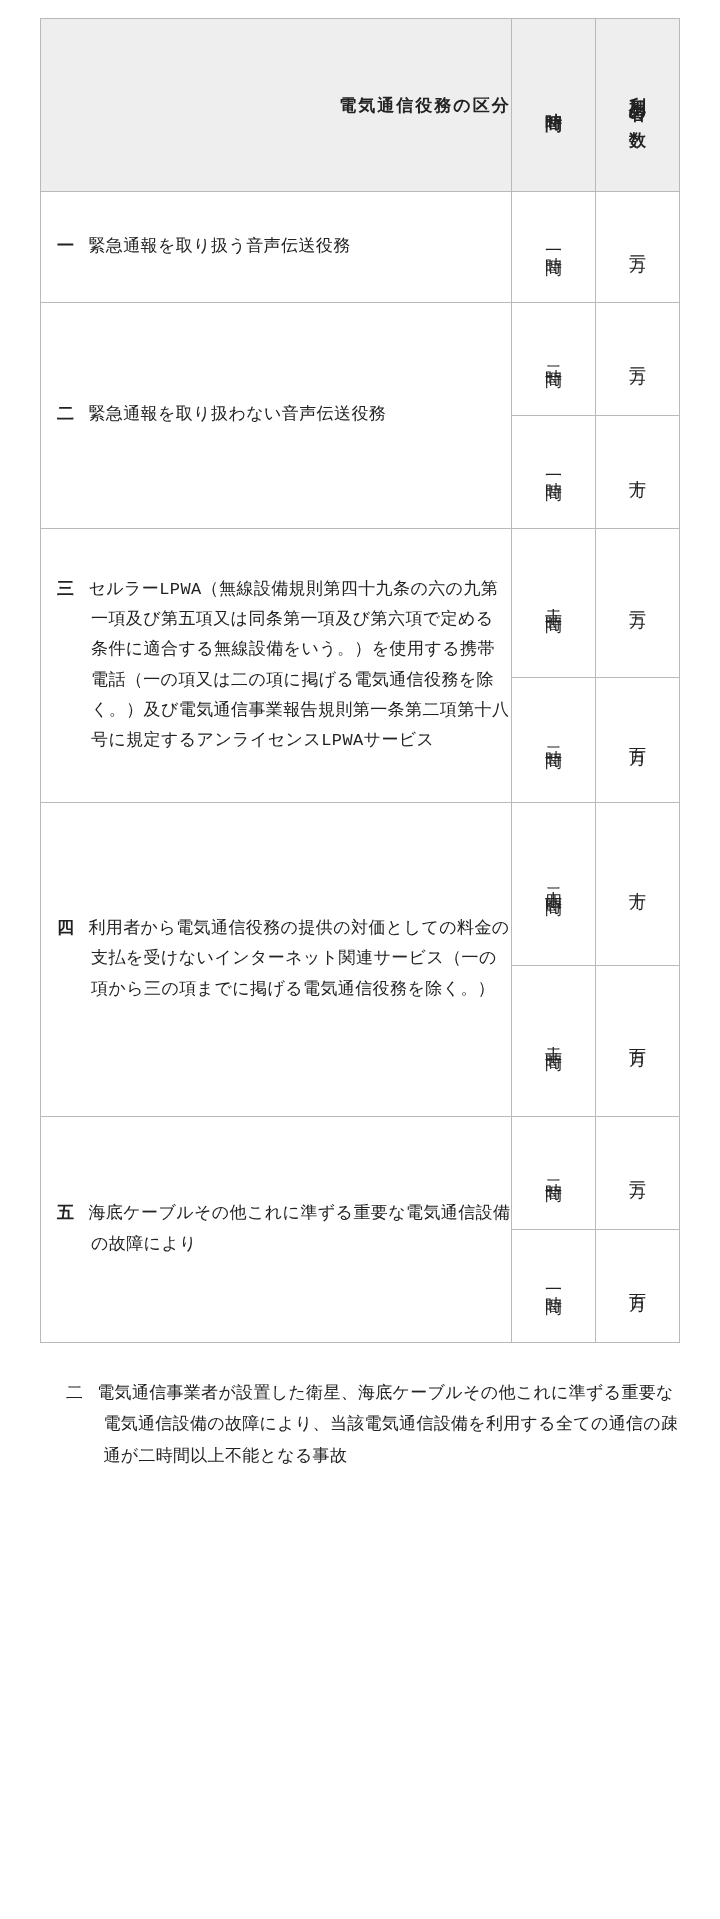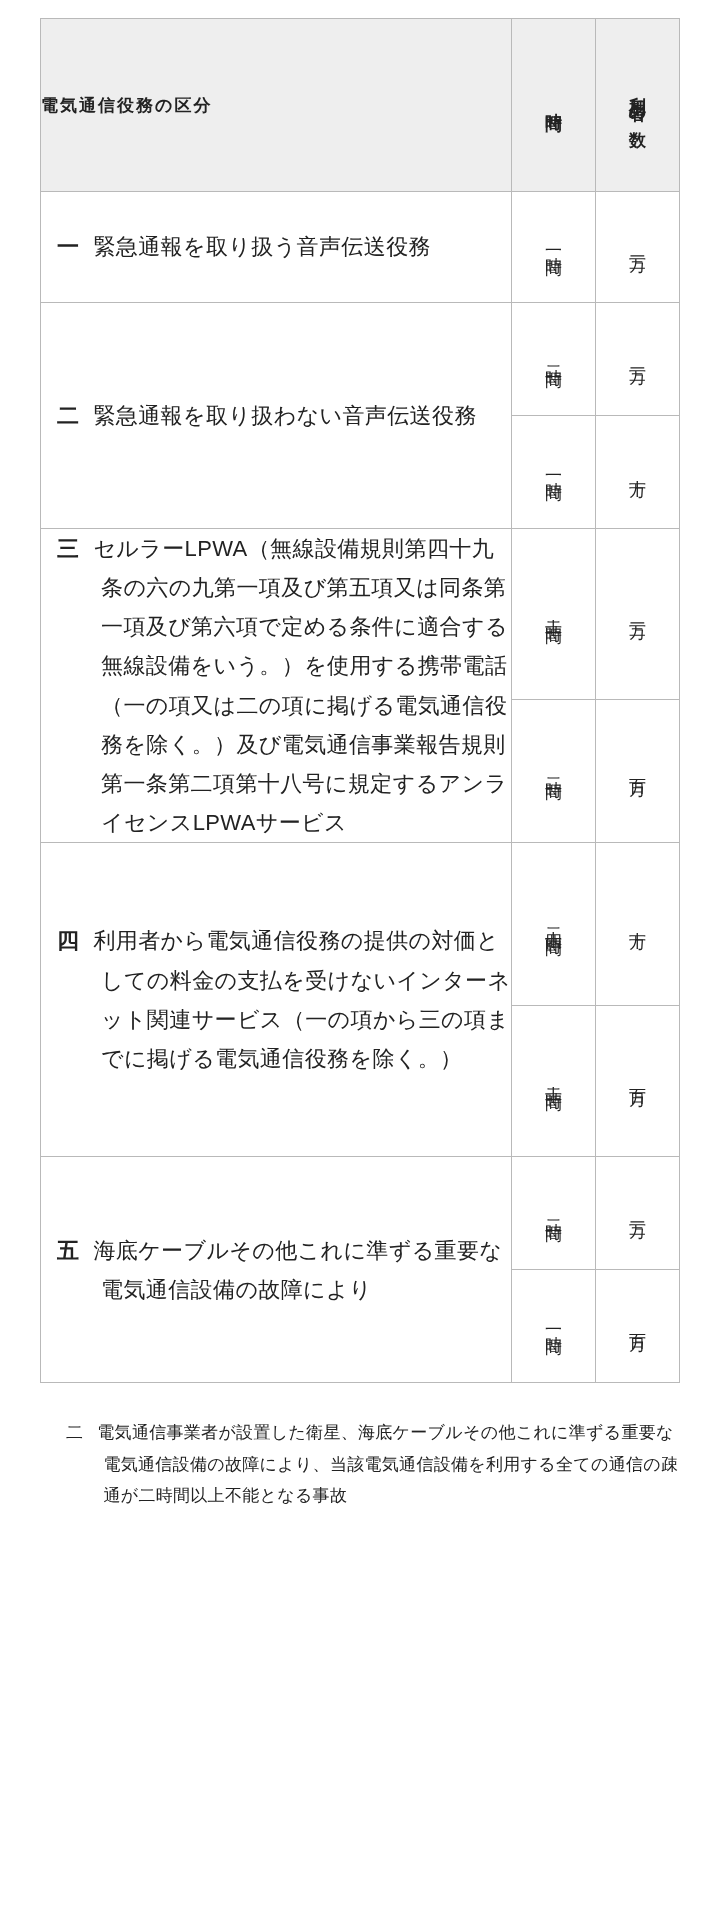--- a/index.html
+++ b/index.html
@@ -35,21 +35,21 @@
   col.c-desc { width: 470px; }
   col.c-time { width: 84px; }
   col.c-users { width: 84px; }
 
   thead th {
     background: #eeeeee;
     font-weight: bold;
     font-size: 17px;
   }
   th.h-desc {
-    text-align: left;
+    text-align: right;
     padding: 22px 10px;
     letter-spacing: 2px;
   }
   .vert {
     writing-mode: vertical-rl;
     text-orientation: upright;
     -webkit-text-orientation: upright;
     letter-spacing: 4px;
     line-height: 1.25;
     margin: 0 auto;
@@ -65,23 +65,24 @@
     text-align: center;
   }
   td.v-cell .vert {
     display: inline-block;
     font-size: 17px;
     padding: 10px 0;
     letter-spacing: 3px;
   }
   td.desc {
     padding: 20px 18px 20px 16px;
-    font-size: 22px;
+    font-size: 17px;
     line-height: 1.78;
     letter-spacing: 0.4px;
+    font-family: Liberation Mono, monospace;
   }
   .item-num {
     font-weight: bold;
     margin-right: 14px;
   }
   .desc-body {
     display: inline;
   }
   td.desc.hang {
     padding-left: 16px;

